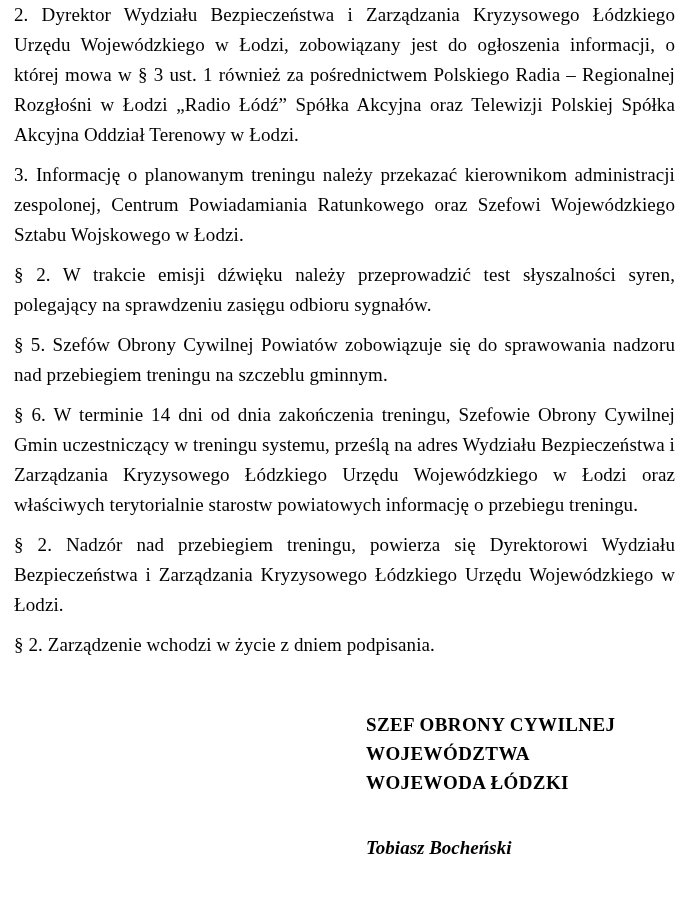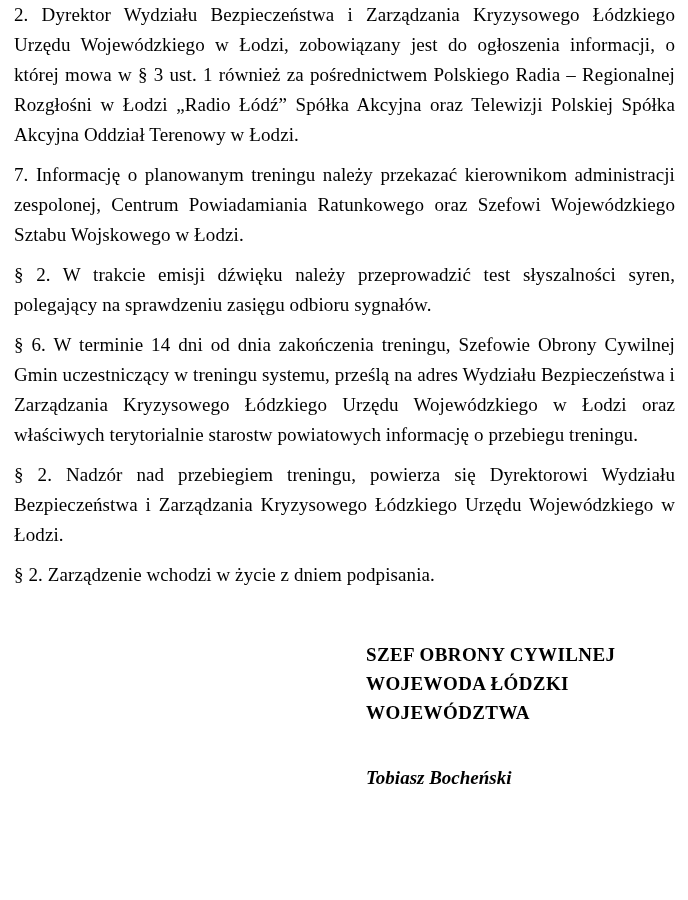--- a/index.html
+++ b/index.html
@@ -45,31 +45,32 @@
     font-style: italic;
   }
 </style>
 </head>
 <body>
 
 <div class="page">
 
   <p class="para">2. Dyrektor Wydziału Bezpieczeństwa i Zarządzania Kryzysowego Łódzkiego Urzędu Wojewódzkiego w Łodzi, zobowiązany jest do ogłoszenia informacji, o której mowa w § 3 ust. 1 również za pośrednictwem Polskiego Radia – Regionalnej Rozgłośni w Łodzi „Radio Łódź” Spółka Akcyjna oraz Telewizji Polskiej Spółka Akcyjna Oddział Terenowy w Łodzi.</p>
 
-  <p class="para">7. Informację o planowanym treningu należy przekazać kierownikom administracji zespolonej, Centrum Powiadamiania Ratunkowego oraz Szefowi Wojewódzkiego Sztabu Wojskowego w Łodzi.</p>
+  <p class="para">3. Informację o planowanym treningu należy przekazać kierownikom administracji zespolonej, Centrum Powiadamiania Ratunkowego oraz Szefowi Wojewódzkiego Sztabu Wojskowego w Łodzi.</p>
 
   <p class="para">§ 2. W trakcie emisji dźwięku należy przeprowadzić test słyszalności syren, polegający na sprawdzeniu zasięgu odbioru sygnałów.</p>
 
+  <p class="para">§ 5. Szefów Obrony Cywilnej Powiatów zobowiązuje się do sprawowania nadzoru nad przebiegiem treningu na szczeblu gminnym.</p>
 
   <p class="para">§ 6. W terminie 14 dni od dnia zakończenia treningu, Szefowie Obrony Cywilnej Gmin uczestniczący w treningu systemu, prześlą na adres Wydziału Bezpieczeństwa i Zarządzania Kryzysowego Łódzkiego Urzędu Wojewódzkiego w Łodzi oraz właściwych terytorialnie starostw powiatowych informację o przebiegu treningu.</p>
 
   <p class="para">§ 2. Nadzór nad przebiegiem treningu, powierza się Dyrektorowi Wydziału Bezpieczeństwa i Zarządzania Kryzysowego Łódzkiego Urzędu Wojewódzkiego w Łodzi.</p>
 
   <p class="para">§ 2. Zarządzenie wchodzi w życie z dniem podpisania.</p>
 
   <div class="signature">
     <div class="sig-line">SZEF OBRONY CYWILNEJ</div>
+    <div class="sig-line">WOJEWÓDZTWA</div>
     <div class="sig-line">WOJEWODA ŁÓDZKI</div>
-    <div class="sig-line">WOJEWÓDZTWA</div>
     <div class="sig-name">Tobiasz Bocheński</div>
   </div>
 
 </div>
 
 </body></html>

